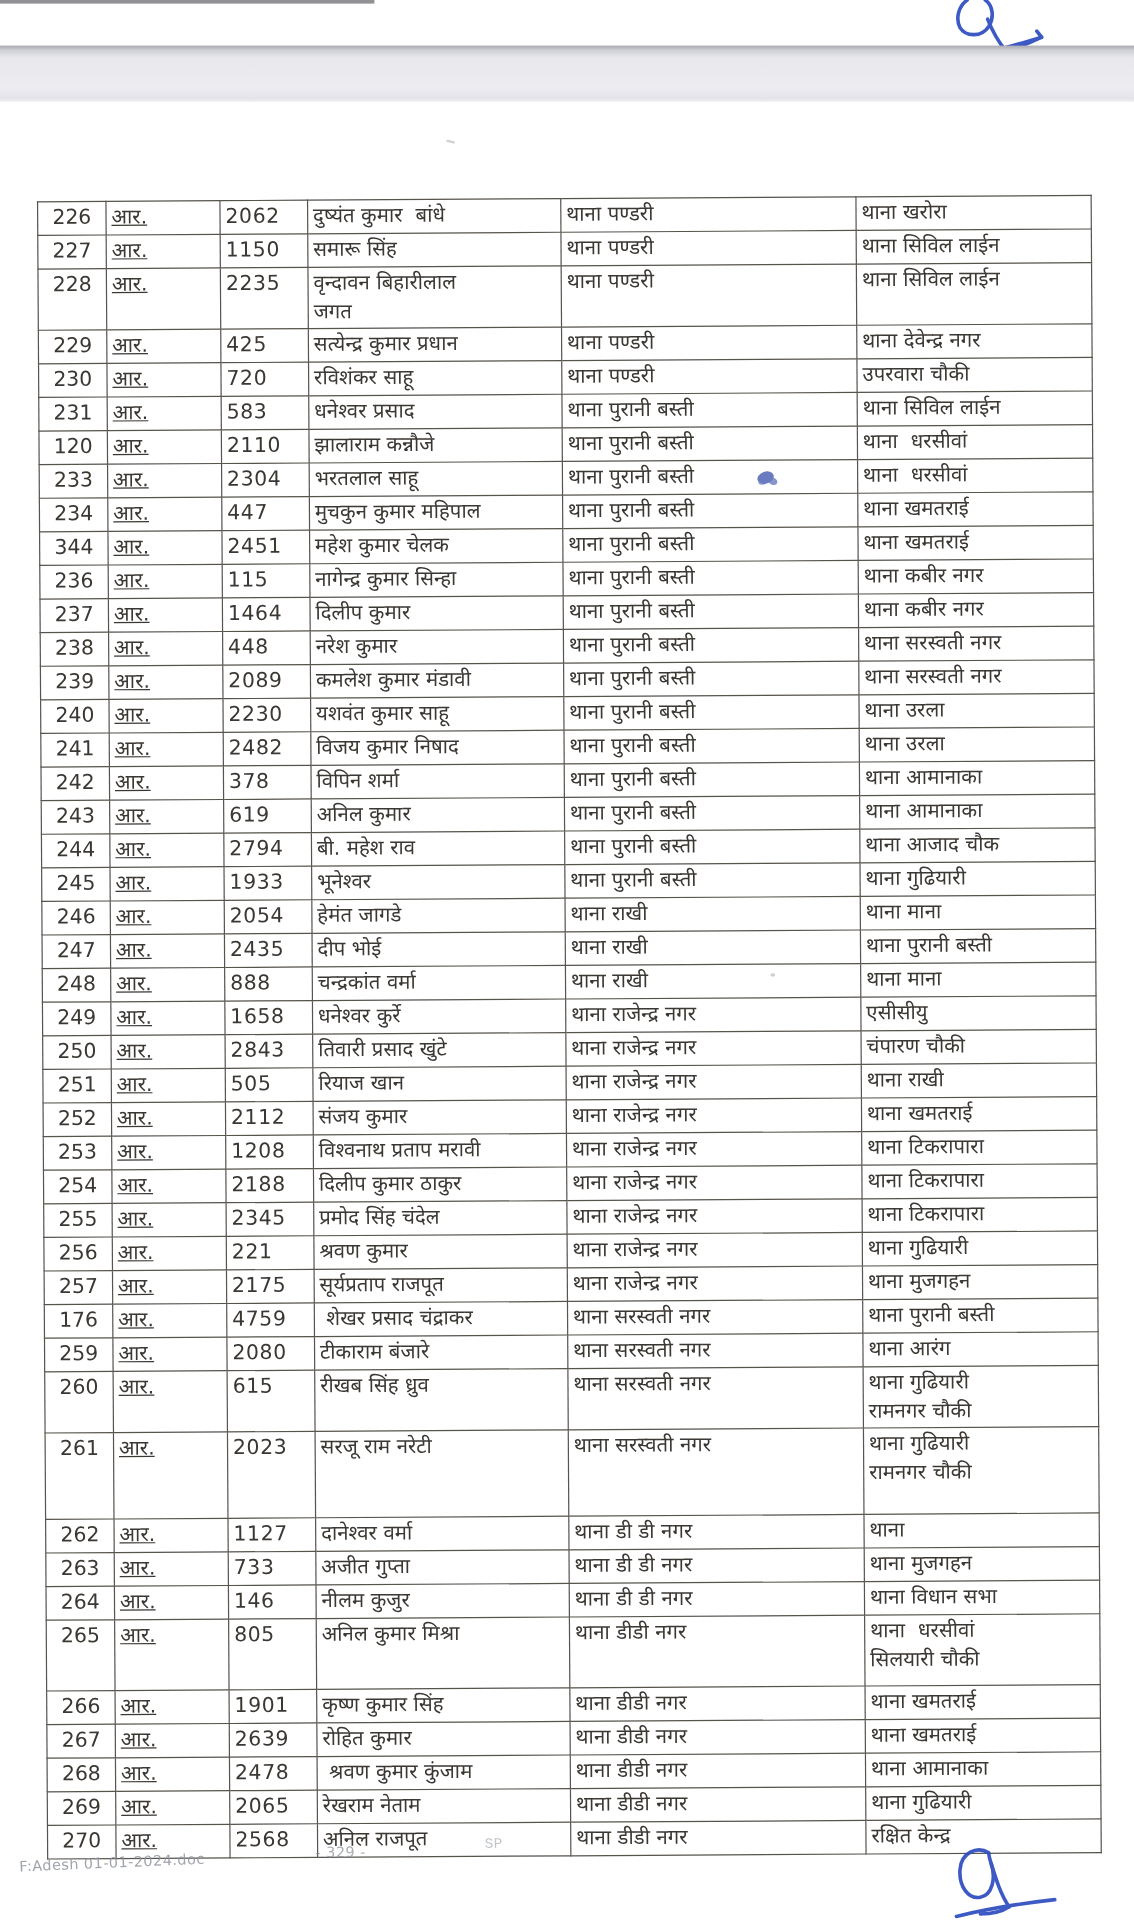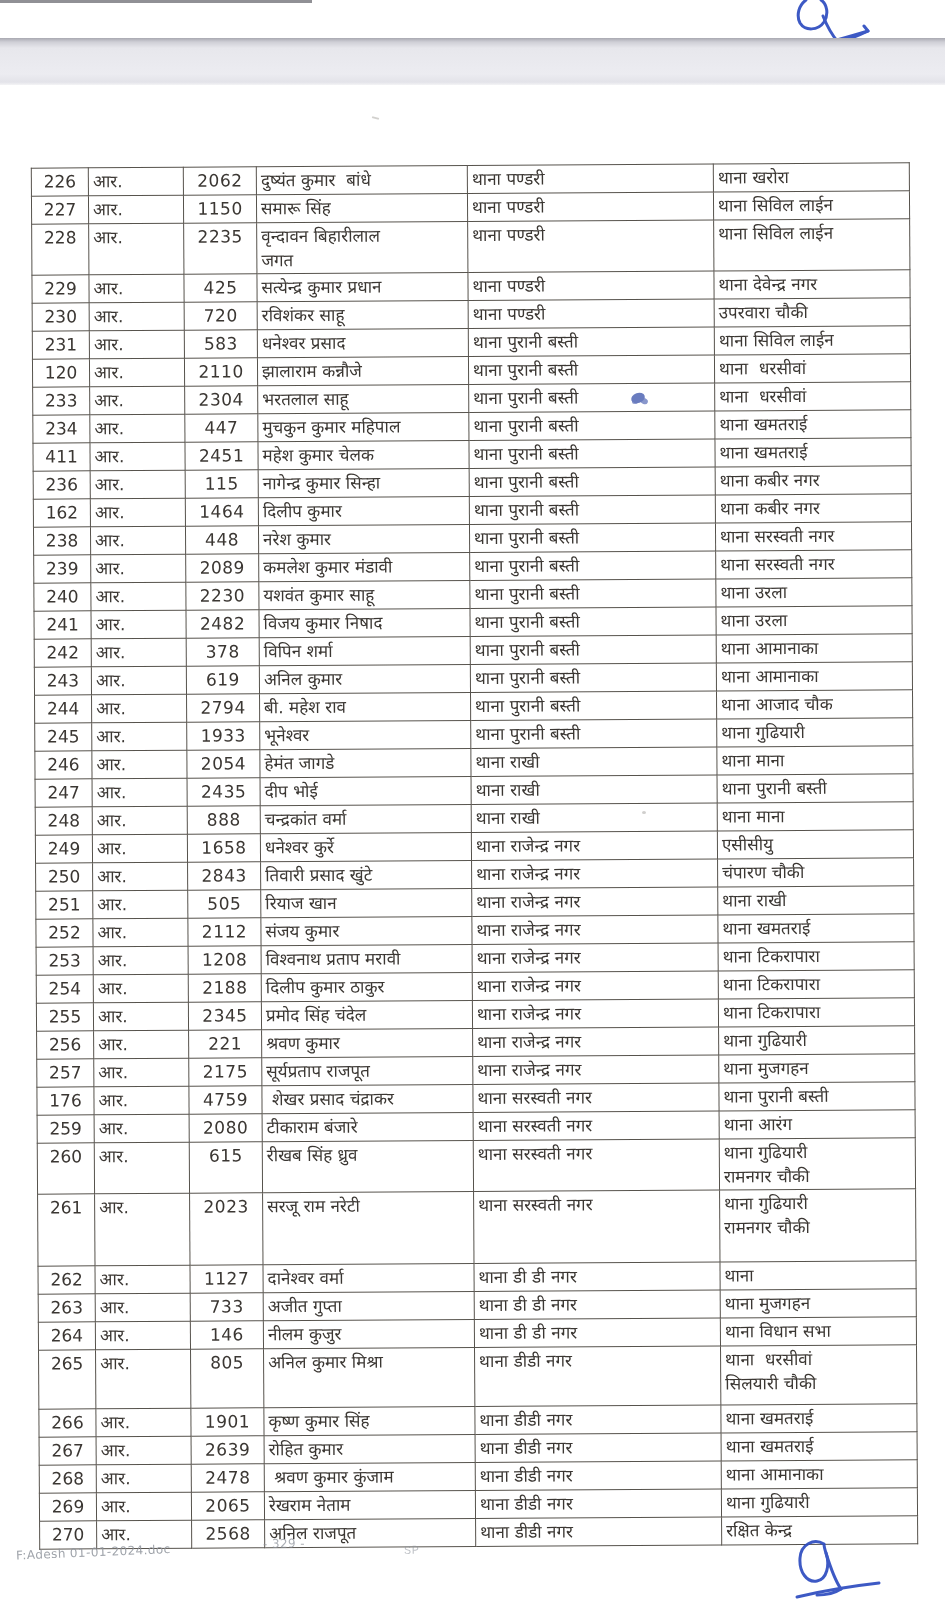--- a/index.html
+++ b/index.html
@@ -30,33 +30,33 @@
     border-collapse:collapse;table-layout:fixed;
     transform:rotate(-0.35deg);transform-origin:50% 50%;
   }
   table.roster td{
     border:1px solid #57534d;
     font-size:17px;line-height:24px;height:25px;
     color:#3b3733;padding:1px 4px;
     white-space:pre-wrap;vertical-align:top;overflow:hidden;
   }
   td.c-sr{text-align:center;font-size:17px;color:#2e2b28;margin-top:11px;}
-  td.c-rank{padding-left:13px;}
-  td.c-no{text-align:center;font-size:16px;color:#2f2c29;letter-spacing:.5px;}
+  td.c-rank{padding-left:13px;text-decoration:underline;}
+  td.c-no{font-size:16px;color:#2f2c29;letter-spacing:.5px;}
   td.c-name{padding-left:10px;}
   td.c-from{padding-left:13px;}
   td.c-to{padding-left:15px;}
   tr.pad-lg td{padding-bottom:22px;}
   tr.pad-sm td{padding-bottom:9px;}
   
   .footer{position:absolute;left:0;top:1528px;width:945px;height:40px;transform:rotate(-0.8deg);}
   .footer span{position:absolute;font-size:12px;color:#8f949c;letter-spacing:.4px;}
   .f-file{left:16px;top:12px;transform:rotate(-1.6deg);opacity:.85;}
   .f-page{left:263px;top:6px;opacity:.75;}
-  .f-sp{left:404px;top:15px;opacity:.55;font-size:12px;font-family:Liberation Mono, monospace;}
+  .f-sp{left:404px;top:1px;opacity:.55;font-size:12px;font-family:Liberation Mono, monospace;}
 </style>
 </head>
 <body>
 
 <div class="page">
 
   <div class="top-edge-strip"></div>
 
   <svg class="sig sig-top" width="130" height="62" viewBox="0 0 130 62">
     <g fill="none" stroke-width="3" stroke-linecap="round" stroke-linejoin="round" opacity="0.92" stroke="#2d4cc0">
@@ -149,37 +149,37 @@
         </tr>
         <tr>
           <td class="c-sr">234</td>
           <td class="c-rank">आर.</td>
           <td class="c-no">447</td>
           <td class="c-name">मुचकुन कुमार महिपाल</td>
           <td class="c-from">थाना पुरानी बस्ती</td>
           <td class="c-to">थाना खमतराई</td>
         </tr>
         <tr>
-          <td class="c-sr">411</td>
+          <td class="c-sr">344</td>
           <td class="c-rank">आर.</td>
           <td class="c-no">2451</td>
           <td class="c-name">महेश कुमार चेलक</td>
           <td class="c-from">थाना पुरानी बस्ती</td>
           <td class="c-to">थाना खमतराई</td>
         </tr>
         <tr>
           <td class="c-sr">236</td>
           <td class="c-rank">आर.</td>
           <td class="c-no">115</td>
           <td class="c-name">नागेन्द्र कुमार सिन्हा</td>
           <td class="c-from">थाना पुरानी बस्ती</td>
           <td class="c-to">थाना कबीर नगर</td>
         </tr>
         <tr>
-          <td class="c-sr">162</td>
+          <td class="c-sr">237</td>
           <td class="c-rank">आर.</td>
           <td class="c-no">1464</td>
           <td class="c-name">दिलीप कुमार</td>
           <td class="c-from">थाना पुरानी बस्ती</td>
           <td class="c-to">थाना कबीर नगर</td>
         </tr>
         <tr>
           <td class="c-sr">238</td>
           <td class="c-rank">आर.</td>
           <td class="c-no">448</td>

